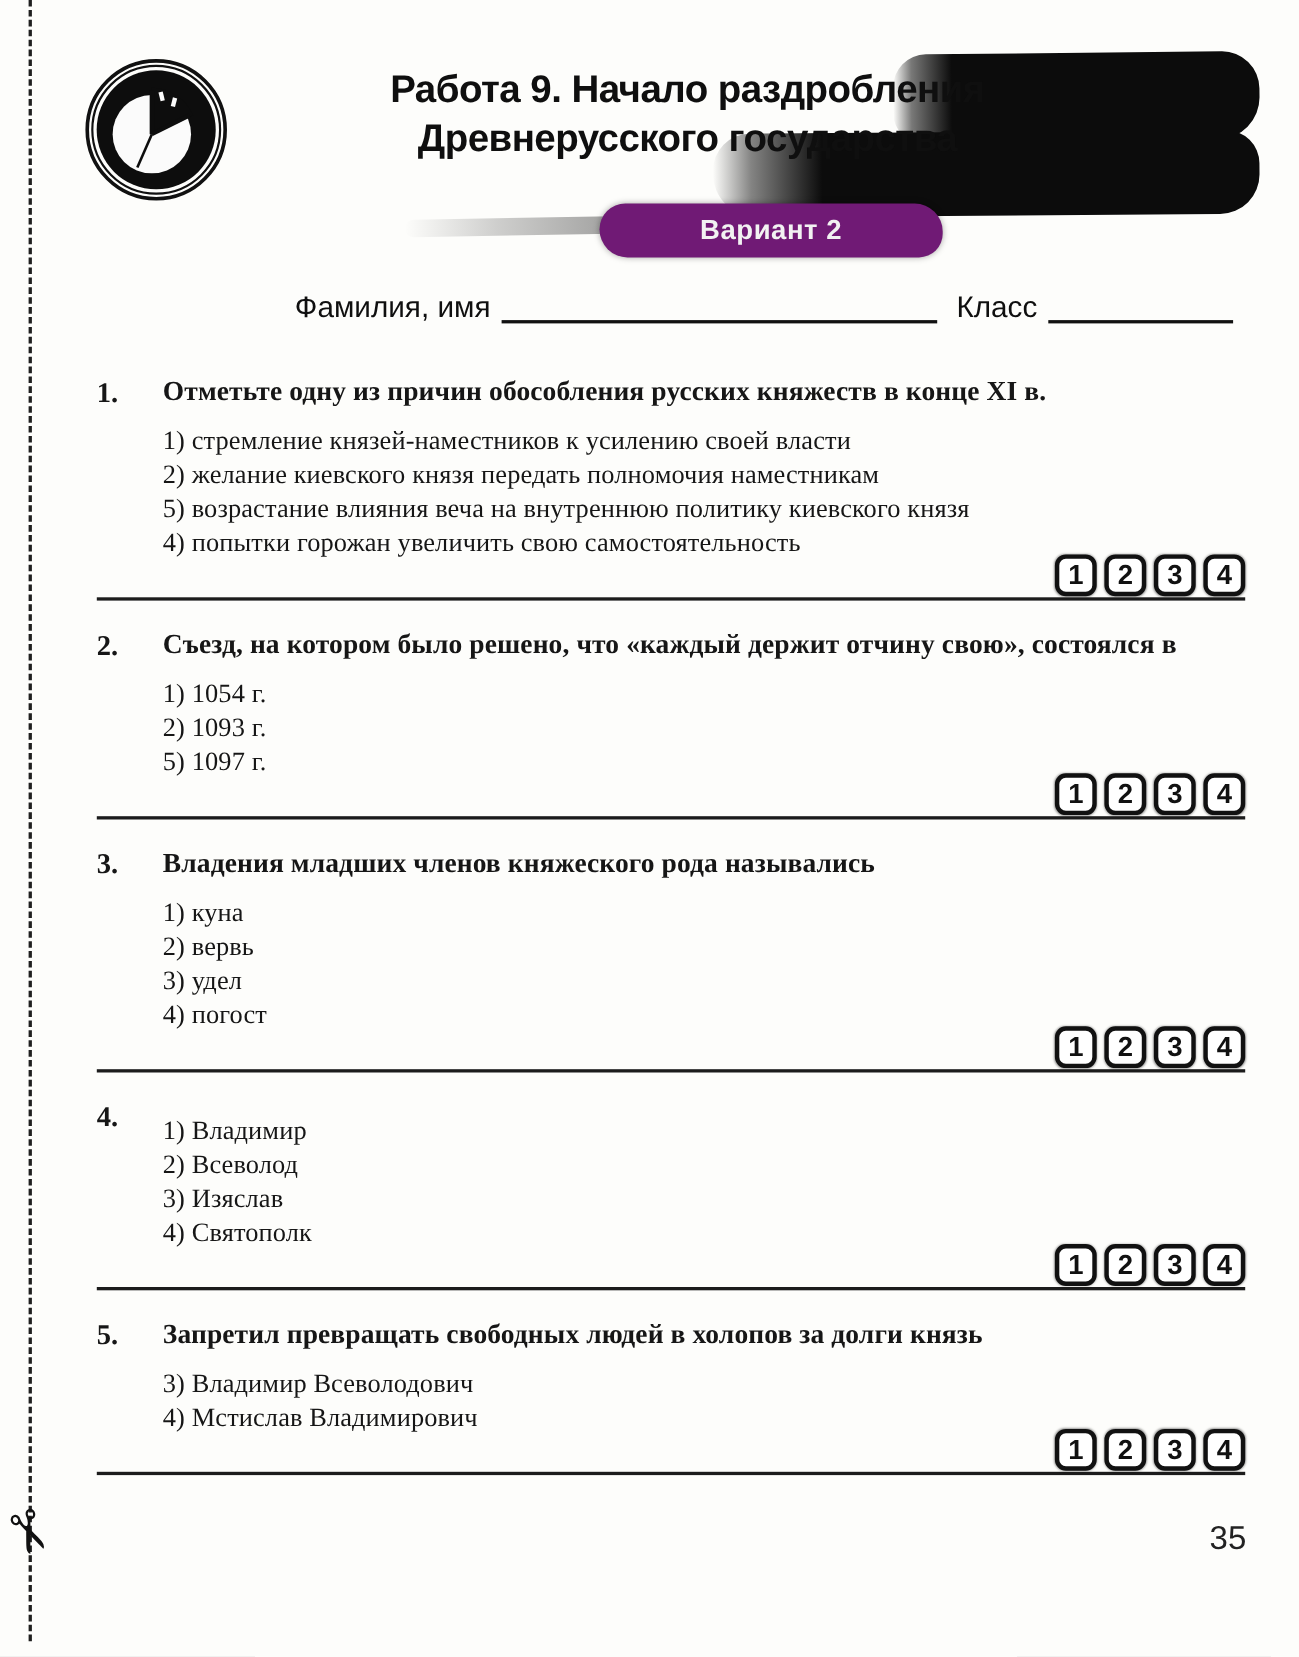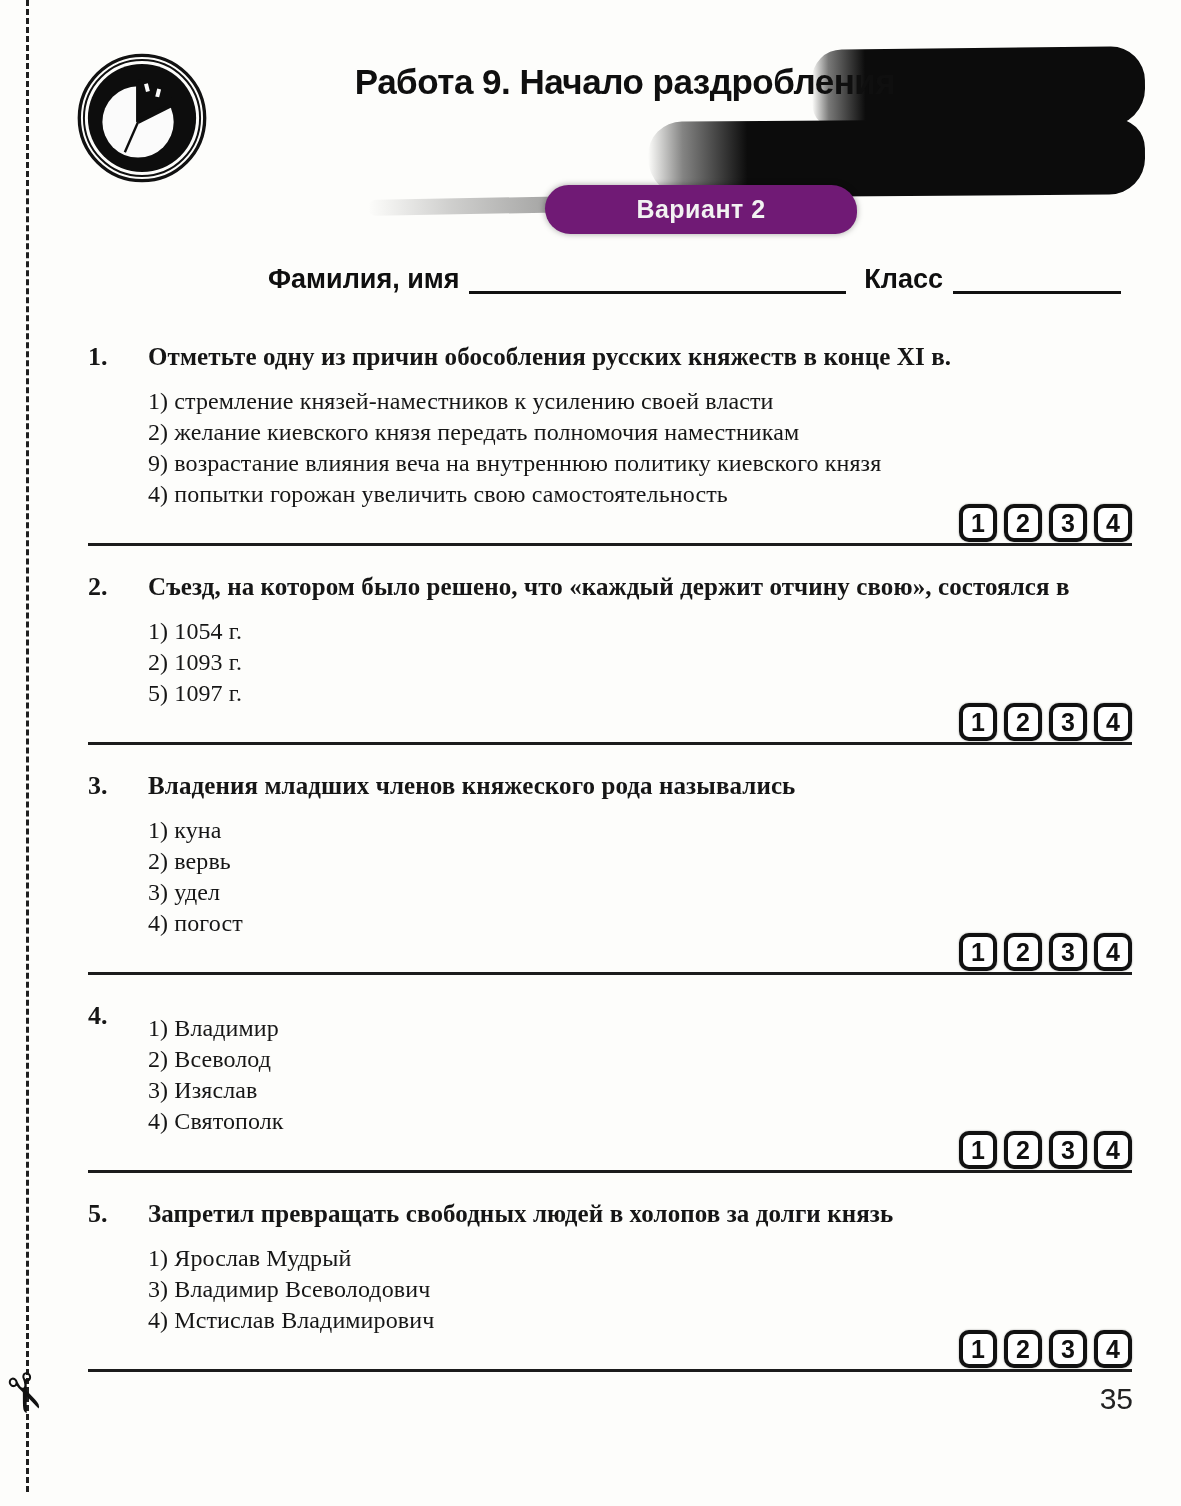--- a/index.html
+++ b/index.html
@@ -60,21 +60,21 @@
     font-family:"Liberation Sans",sans-serif;
     font-weight:bold;font-size:25px;color:#f2f2f2;
     letter-spacing:.5px;
     box-shadow:0 0 6px rgba(0,0,0,.35);
   }
   
   .id-row{
     position:absolute;left:268px;right:56px;top:262px;
     display:flex;align-items:flex-end;
     font-family:"Liberation Sans",sans-serif;
-    font-weight:bold;font-size:27px;line-height:34px;color:#0f0f0f;
+    font-weight:normal;font-size:27px;line-height:34px;color:#0f0f0f;
   }
   .id-row .lbl{white-space:nowrap;}
   .fill-line{
     border-bottom:3px solid #111;height:10px;
     margin:0 4px 2px 10px;
   }
   .fill-line.name{flex:1 1 auto;}
   .fill-line.cls{width:168px;flex:0 0 auto;}
   .id-row .lbl.cls-lbl{margin-left:14px;}
   
@@ -130,20 +130,21 @@
       <line x1="47" y1="53" x2="73" y2="40" stroke="#0d0d0d" stroke-width="3"></line>
       <line x1="47" y1="53" x2="37" y2="76" stroke="#0d0d0d" stroke-width="1.8"></line>
     </svg>
   </div>
 
   <div class="smudge top"></div>
   <div class="smudge bottom"></div>
 
   <div class="title">
     <div>Работа 9. Начало раздробления</div>
+    <div>Древнерусского государства</div>
   </div>
 
   <div class="variant-tail"></div>
   <div class="variant-banner">
     <span>Вариант 2</span>
   </div>
 
   <div class="id-row">
     <span class="lbl">Фамилия, имя</span>
     <span class="fill-line name"></span>
@@ -154,21 +155,21 @@
   <div class="questions">
 
     <div class="q-block">
       <div class="q-row">
         <div class="q-num">1.</div>
         <div class="q-body">
           <div class="q-text">Отметьте одну из причин обособления русских княжеств в конце XI в.</div>
           <ul class="q-options">
             <li>1) стремление князей-наместников к усилению своей власти</li>
             <li>2) желание киевского князя передать полномочия наместникам</li>
-            <li>9) возрастание влияния веча на внутреннюю политику киевского князя</li>
+            <li>5) возрастание влияния веча на внутреннюю политику киевского князя</li>
             <li>4) попытки горожан увеличить свою самостоятельность</li>
           </ul>
         </div>
       </div>
       <div class="answer-strip">
         <span class="abox">1</span>
         <span class="abox">2</span>
         <span class="abox">3</span>
         <span class="abox">4</span>
       </div>
@@ -238,21 +239,20 @@
       </div>
       <div class="divider"></div>
     </div>
 
     <div class="q-block">
       <div class="q-row">
         <div class="q-num">5.</div>
         <div class="q-body">
           <div class="q-text">Запретил превращать свободных людей в холопов за долги князь</div>
           <ul class="q-options">
-            <li>1) Ярослав Мудрый</li>
             <li>3) Владимир Всеволодович</li>
             <li>4) Мстислав Владимирович</li>
           </ul>
         </div>
       </div>
       <div class="answer-strip">
         <span class="abox">1</span>
         <span class="abox">2</span>
         <span class="abox">3</span>
         <span class="abox">4</span>

